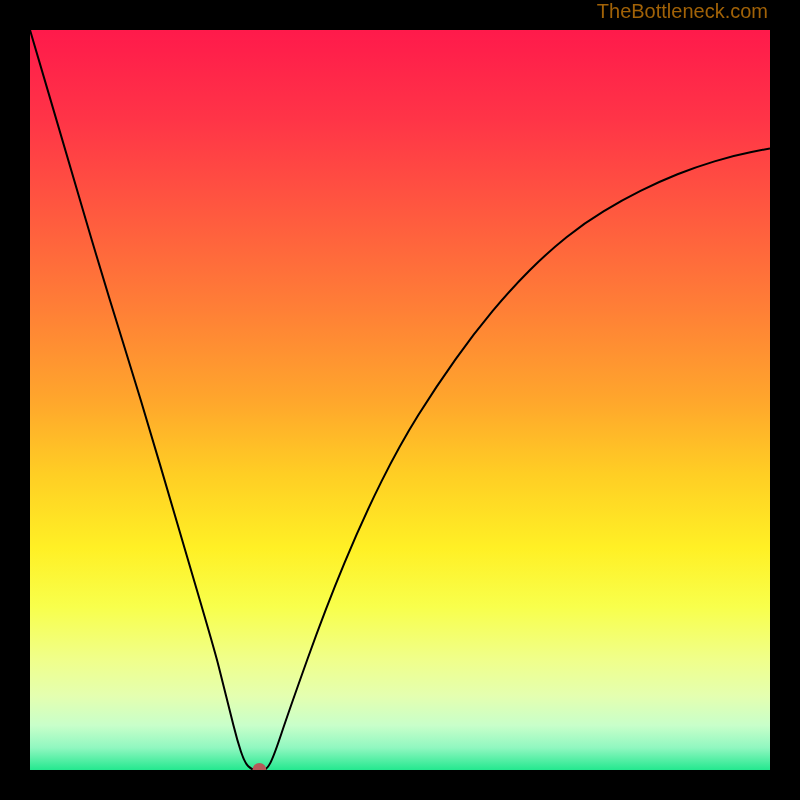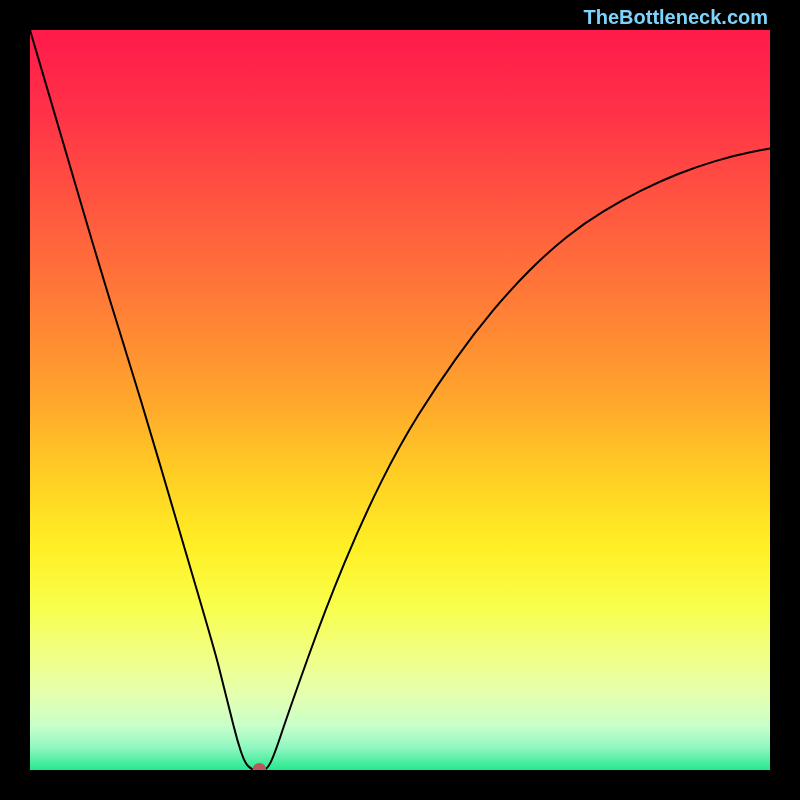--- a/index.html
+++ b/index.html
@@ -26,24 +26,24 @@
     overflow: hidden;
   }
   .gradient-bg {
     position: absolute;
     inset: 0;
     width: 100%;
     height: 100%;
   }
   .watermark {
     position: absolute;
-    top: 6px;
+    top: 0;
     right: 32px;
-    color: #7dd3fc;
-    font-weight: 700;
+    color: #a16207;
+    font-weight: 400;
     font-size: 20px;
     letter-spacing: 0px;
   }
   svg.curve {
     position: absolute;
     left: 0;
     top: 0;
     width: 100%;
     height: 100%;
     overflow: visible;

